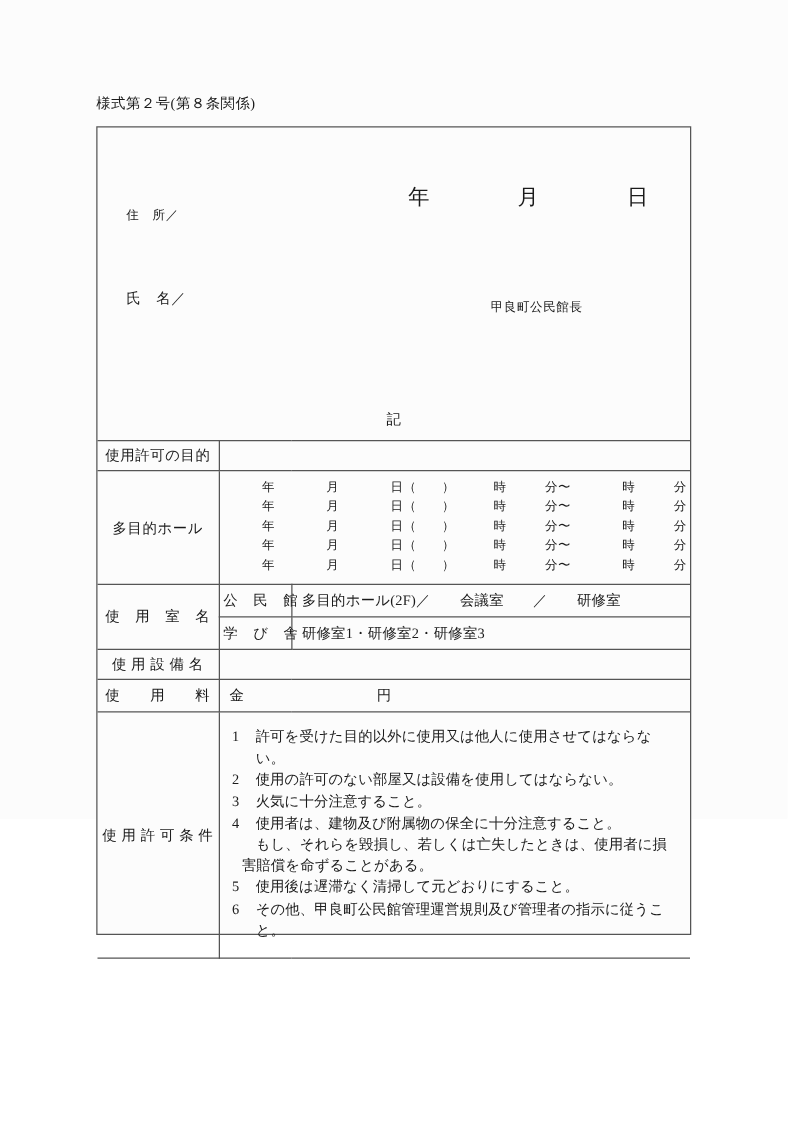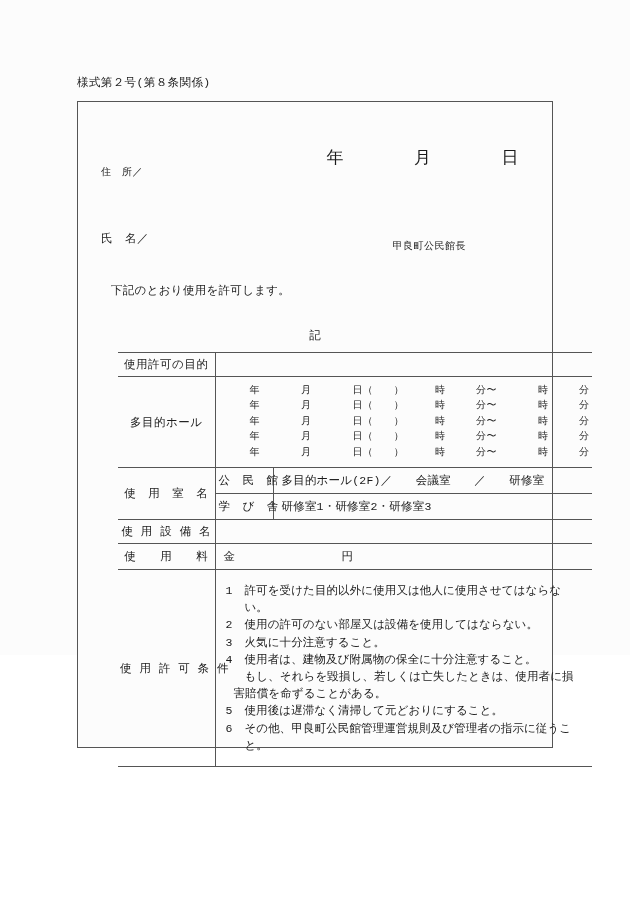--- a/index.html
+++ b/index.html
@@ -16,21 +16,20 @@
     overflow: hidden;
   }
 
   
   .page {
     position: absolute;
     left: 0; top: 0;
     width: 630px;
     height: 655px;
     background: #fcfcfc;
-    font-family: Liberation Mono, monospace;
   }
 
   
   .form-no {
     position: absolute;
     left: 77px;
     top: 75px;
     font-size: 11.5px;
     letter-spacing: 0.4px;
     white-space: nowrap;
@@ -108,21 +107,20 @@
     top: 226px;
     text-align: center;
     font-size: 11.5px;
   }
 
   
   table.form-table {
     width: 100%;
     border-collapse: collapse;
     table-layout: fixed;
-    margin-left: 40px;
   }
   table.form-table td {
     border: 1px solid #555;
     font-size: 11.5px;
     vertical-align: middle;
     padding: 0;
   }
   table.form-table td.no-left { border-left: none; }
   table.form-table td.no-right { border-right: none; }
 
@@ -203,21 +201,20 @@
     <div class="upper">
 
       <div class="date-line">年　　　　月　　　　日</div>
 
       <div class="addr-line">住　所／</div>
 
       <div class="name-line">氏　名／</div>
 
       <div class="issuer">甲良町公民館長</div>
 
-      <div class="permit-sentence">下記のとおり使用を許可します。</div>
 
       <div class="ki-mark">記</div>
     </div>
 
     <table class="form-table">
       <colgroup>
         <col style="width:97px">
         <col style="width:58px">
         <col>
       </colgroup>

